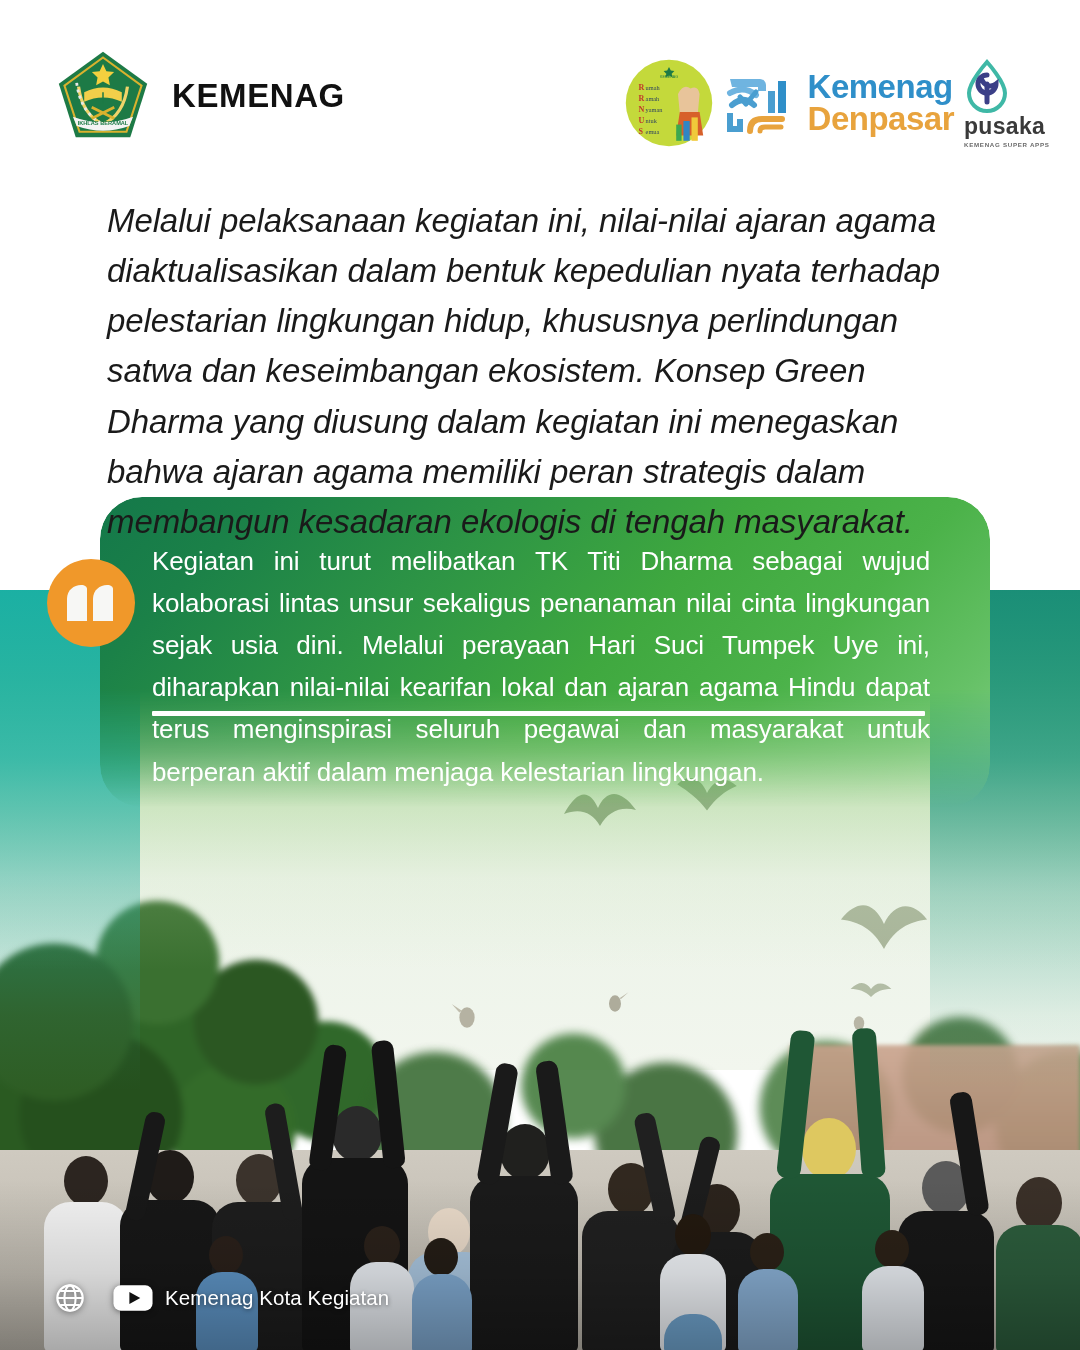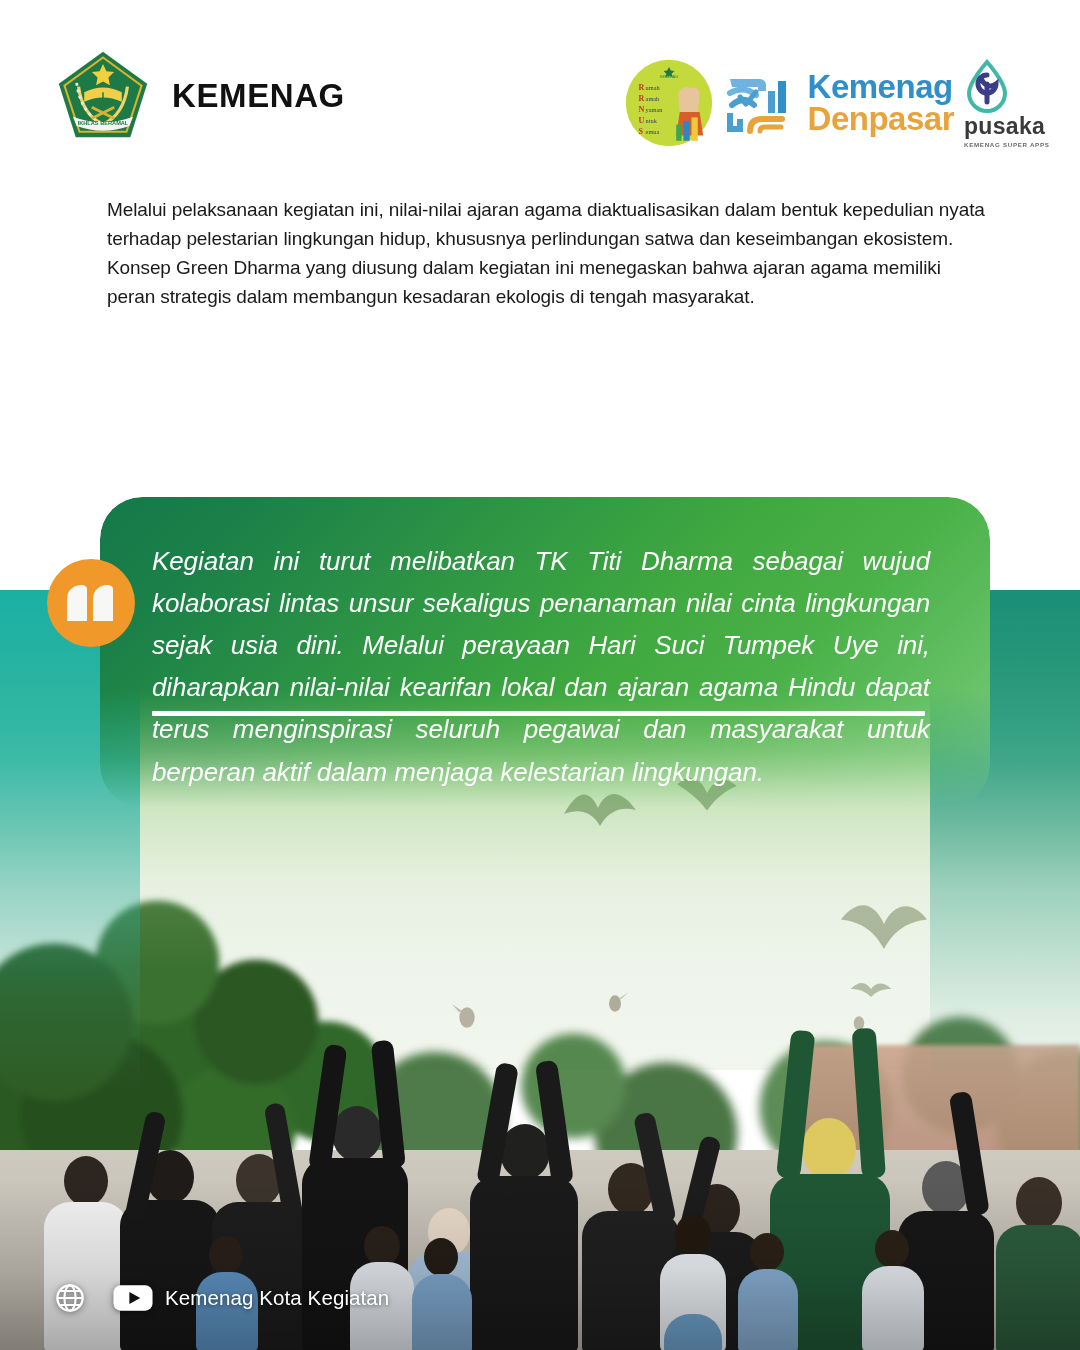--- a/index.html
+++ b/index.html
@@ -39,21 +39,21 @@
   .logo-pusaka { display:flex; flex-direction:column; width:86px; }
   .pusaka-mark { width:46px; height:56px; display:block; }
   .pusaka-word { font-size:23px; font-weight:bold; color:#3a3a3a; letter-spacing:0.3px; margin-top:-2px;}
   .pusaka-sub { font-size:6.2px; font-weight:bold; color:#6b6b6b; letter-spacing:0.7px; margin-top:1px;}
 
   
   .copy {
     position:absolute; left:107px; top:196px; width:884px; z-index:30;
   }
   .copy p {
-    font-size:19px; line-height:1.52; color:#1a1a1a; letter-spacing:-0.1px;
+    font-size:33px; line-height:1.52; color:#1a1a1a; letter-spacing:-0.1px;font-style:italic;
   }
   .copy p + p { margin-top:32px; }
 
   
   .photo-stage {
     position:absolute; left:0; top:590px; width:1080px; height:760px;
     overflow:hidden; z-index:5;
   }
   .photo { position:absolute; inset:0; }
 
@@ -160,21 +160,21 @@
     border-radius:42px;
     background:linear-gradient(135deg,
       #14784a 0%, #1b8148 14%, #2d9445 34%, #3fa83f 55%, #4bb249 72%, #66c167 88%, #86cf86 100%);
     z-index:20;
     -webkit-mask-image:linear-gradient(180deg, #000 0%, #000 62%, rgba(0,0,0,0.55) 82%, rgba(0,0,0,0) 100%);
             mask-image:linear-gradient(180deg, #000 0%, #000 62%, rgba(0,0,0,0.55) 82%, rgba(0,0,0,0) 100%);
   }
   .quote-text {
     position:absolute; left:152px; top:540px; width:778px;
     font-size:26px; line-height:1.62; color:#ffffff;
-    font-style:italic; text-align:justify; z-index:25;
+    text-align:justify; z-index:25;
     letter-spacing:-0.1px;
   }
   .quote-rule {
     position:absolute; left:152px; top:711px; width:773px; height:5px;
     background:#ffffff; z-index:25; border-radius:1px;
   }
   .quote-badge {
     position:absolute; left:47px; top:559px; width:88px; height:88px;
     border-radius:50%; background:#f0982a; z-index:26;
     display:flex; align-items:center; justify-content:center;

